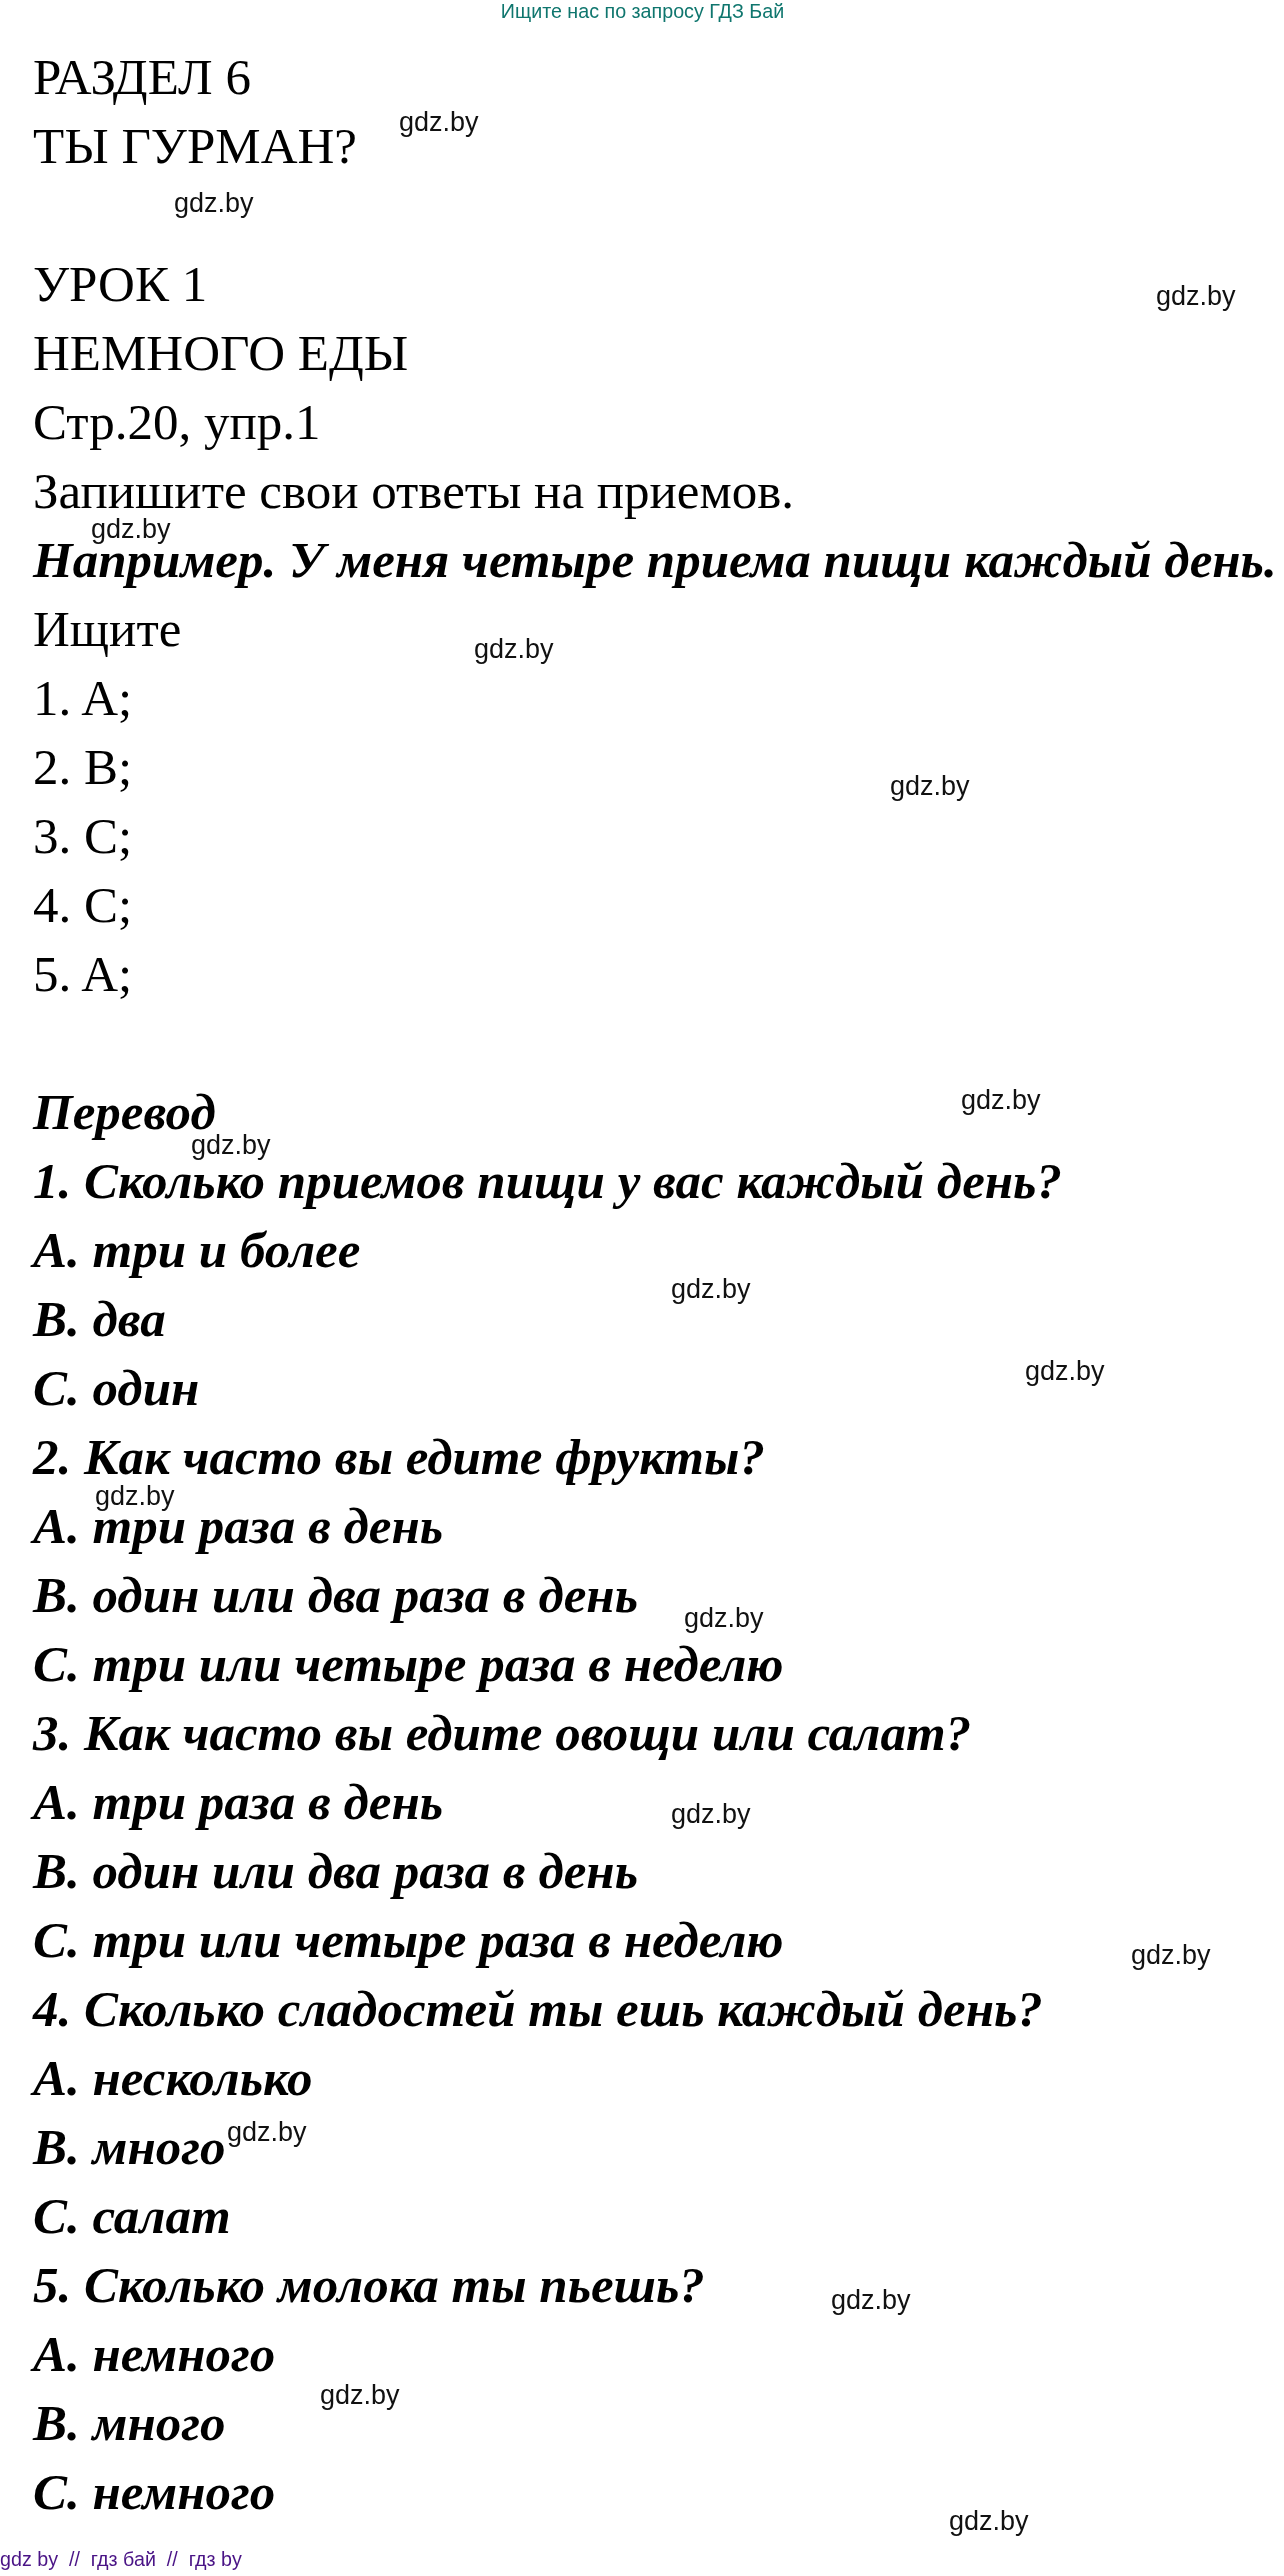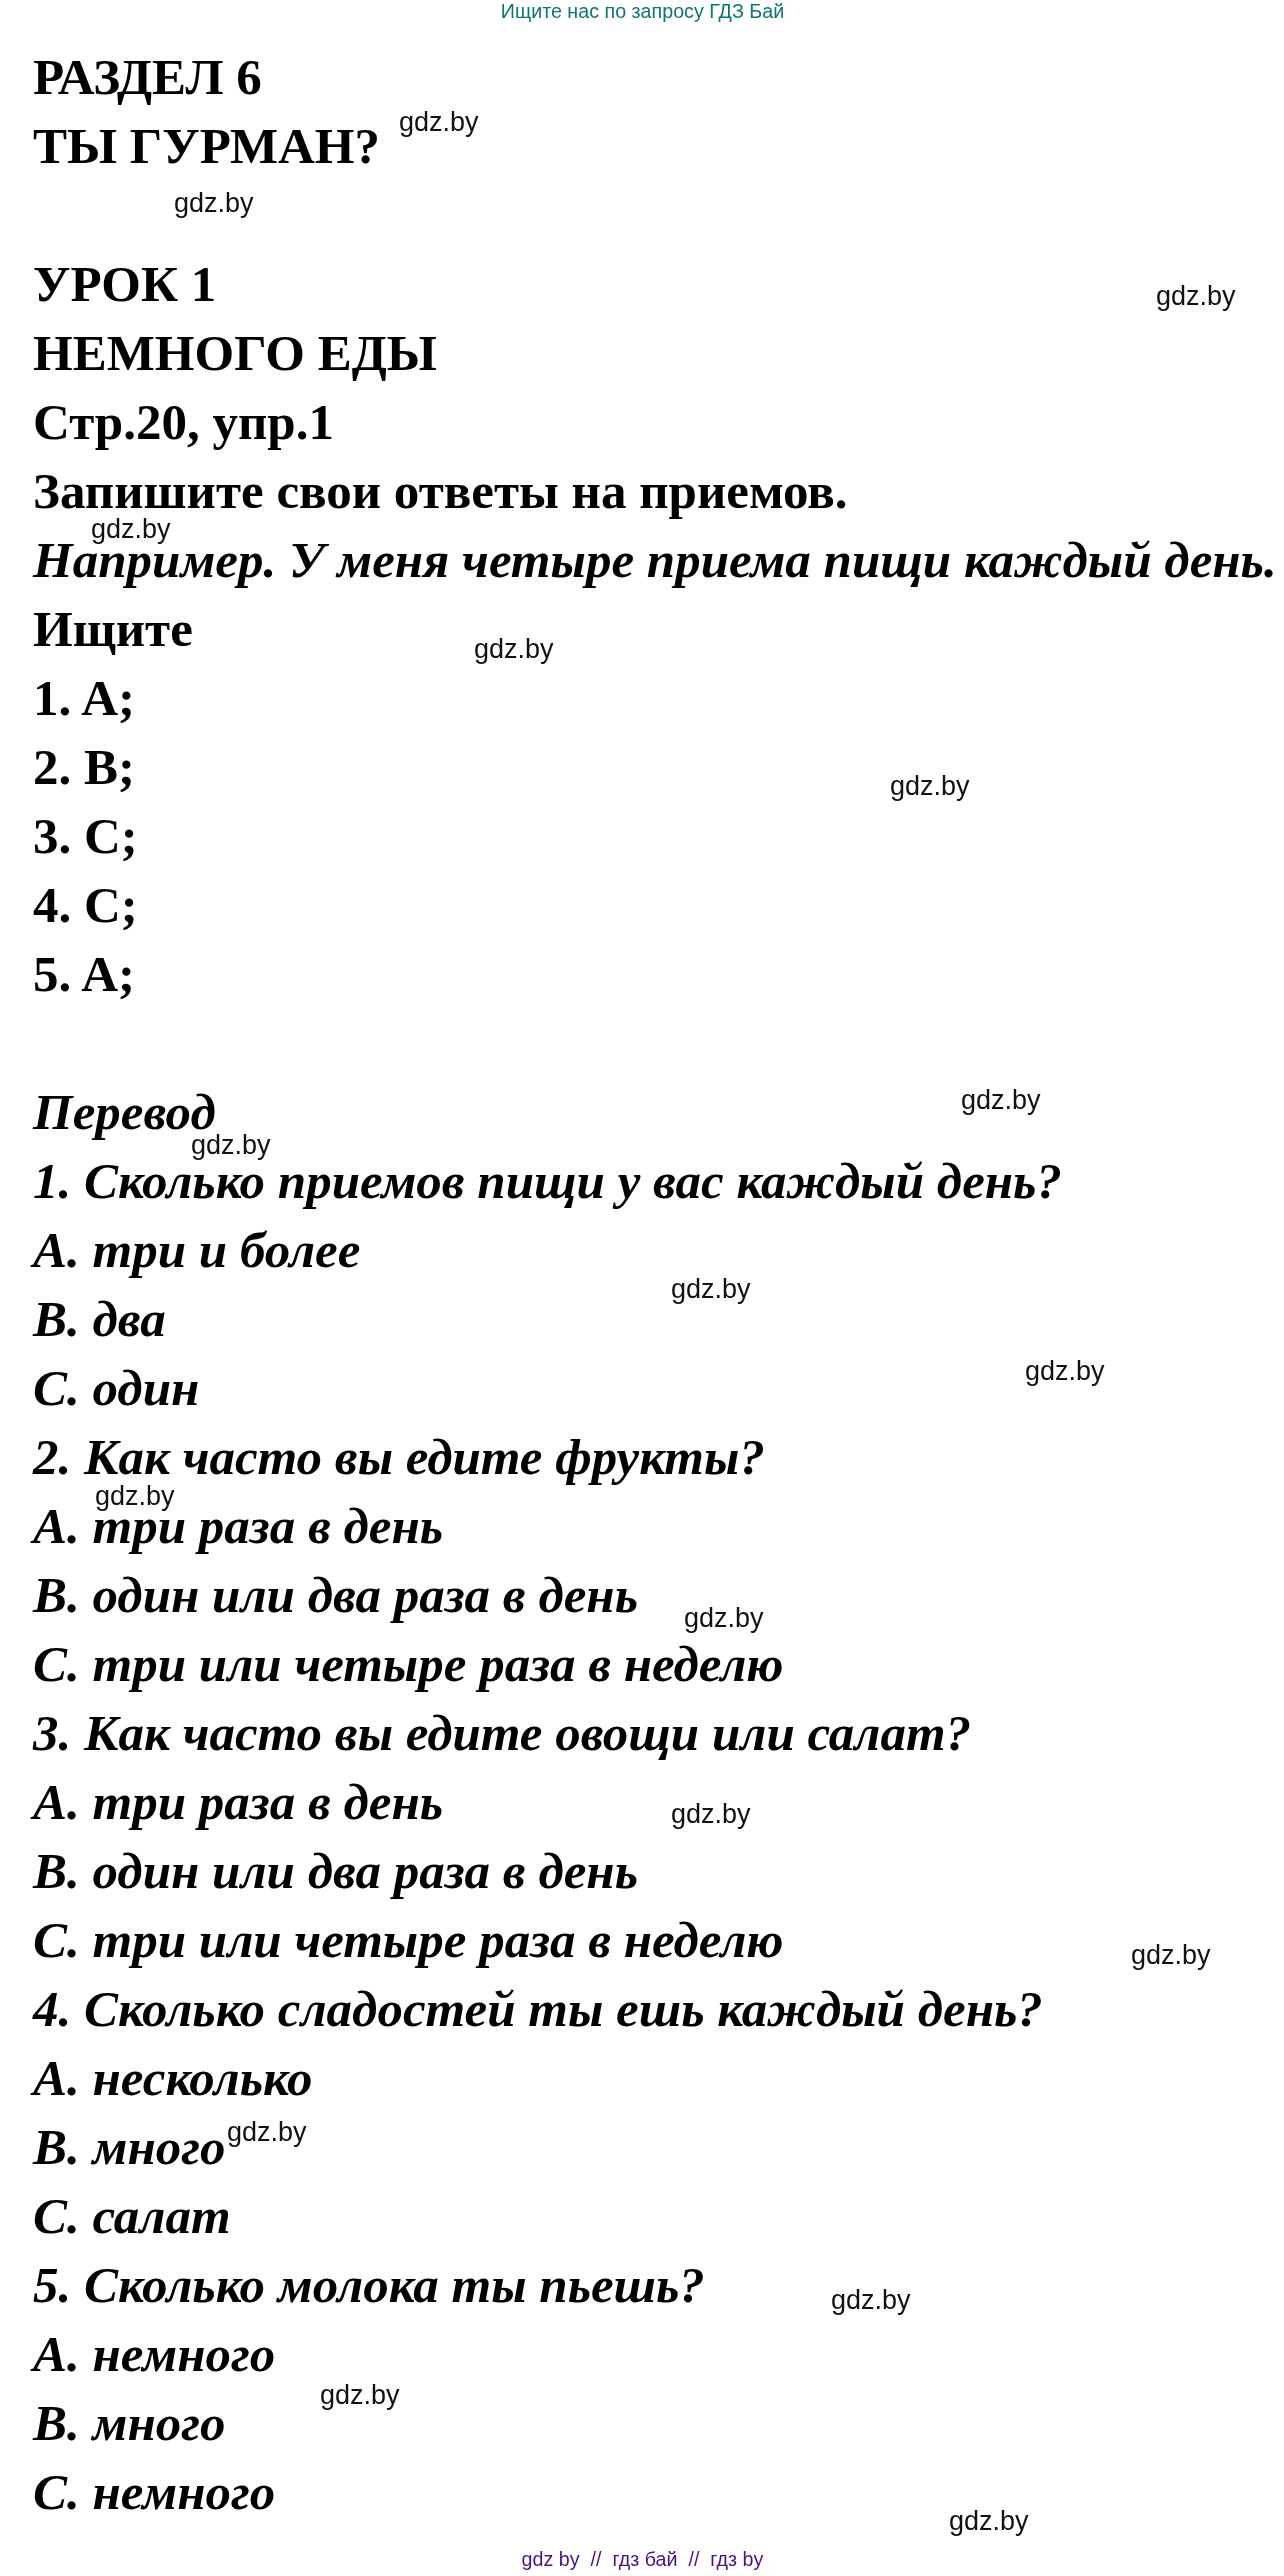--- a/index.html
+++ b/index.html
@@ -24,42 +24,41 @@
       font-size: 19.7px;
       line-height: 23px;
       color: #0f766e;
       white-space: nowrap;
     }
     .site-footer {
       position: absolute;
       top: 2548px;
       left: 0;
       width: 1285px;
-      text-align: center;
       font-family: "Liberation Sans", sans-serif;
       font-size: 19.7px;
       line-height: 23px;
       color: #4a1486;
       white-space: pre;
     }
     .content {
       position: absolute;
       top: 43px;
       left: 33px;
       width: 1246px;
       font-family: "Liberation Serif", serif;
       font-size: 51px;
       line-height: 69px;
       white-space: nowrap;
     }
     .line {
       display: block;
       height: 69px;
     }
-    .bold { font-weight: bold; font-style: normal; }
+    .bold { font-weight: normal; font-style: normal; }
     .italic { font-style: italic; font-weight: bold; }
     .blank { display: block; height: 69px; }
     .watermark {
       position: absolute;
       font-family: "Liberation Sans", sans-serif;
       font-size: 27px;
       line-height: 27px;
       color: #111111;
       white-space: nowrap;
     }

